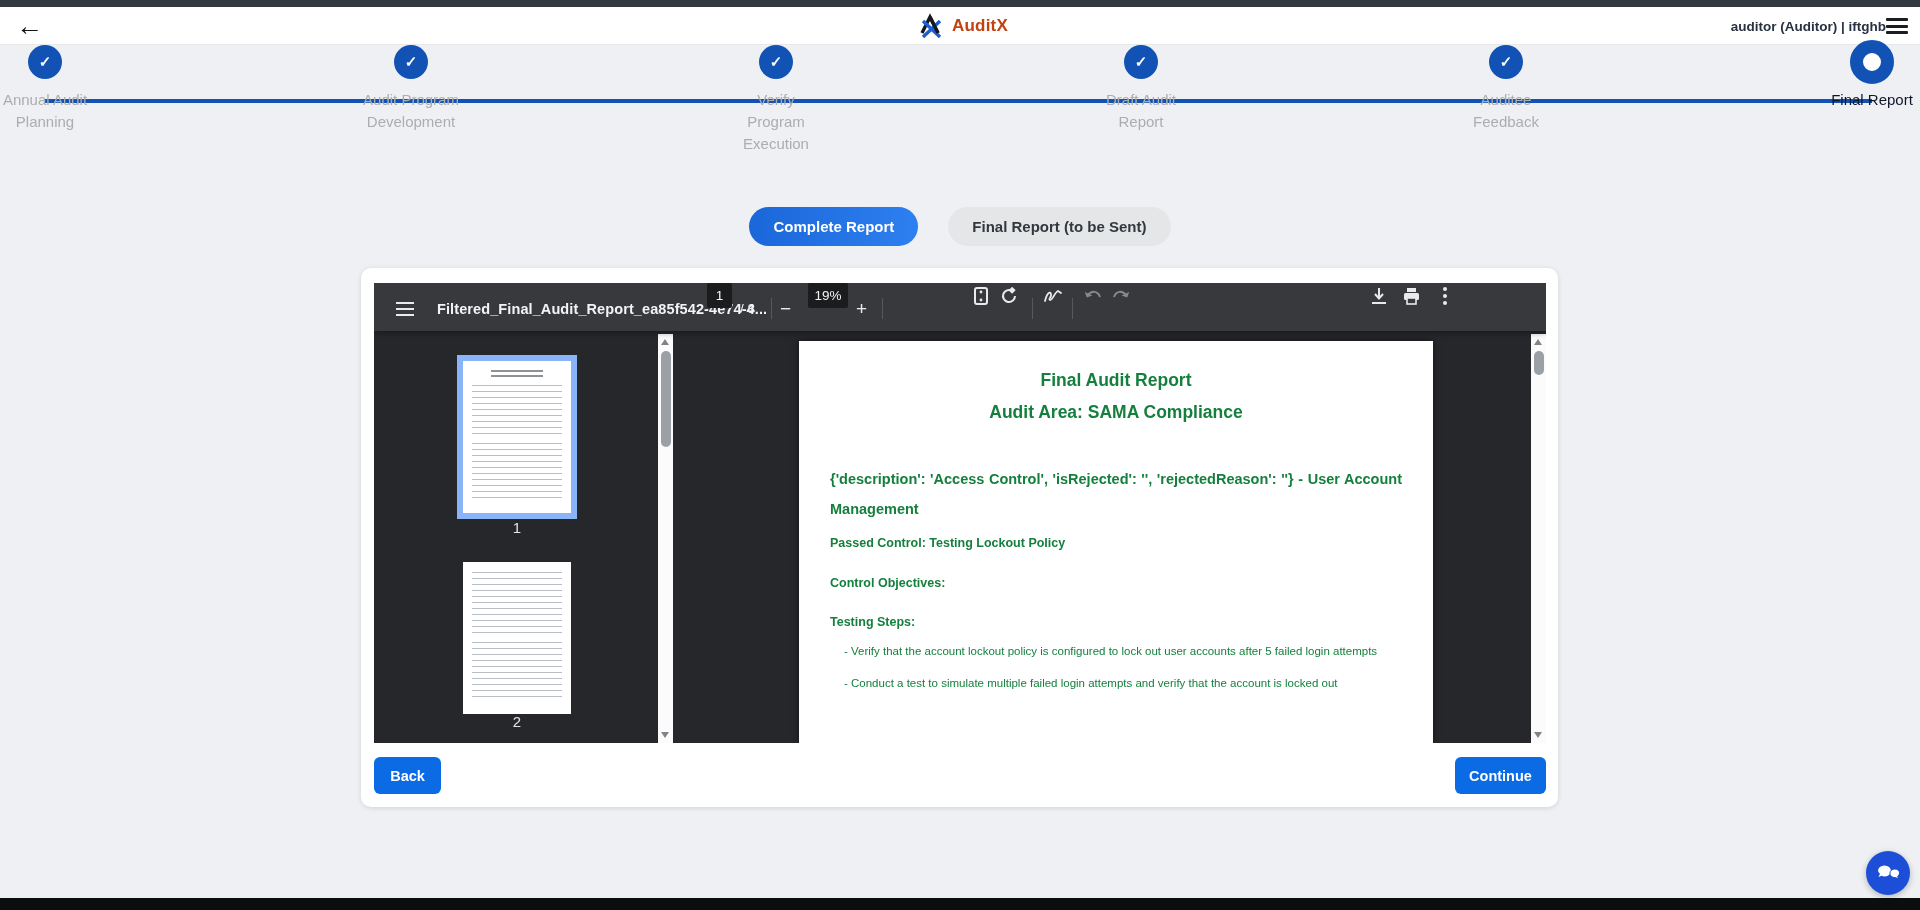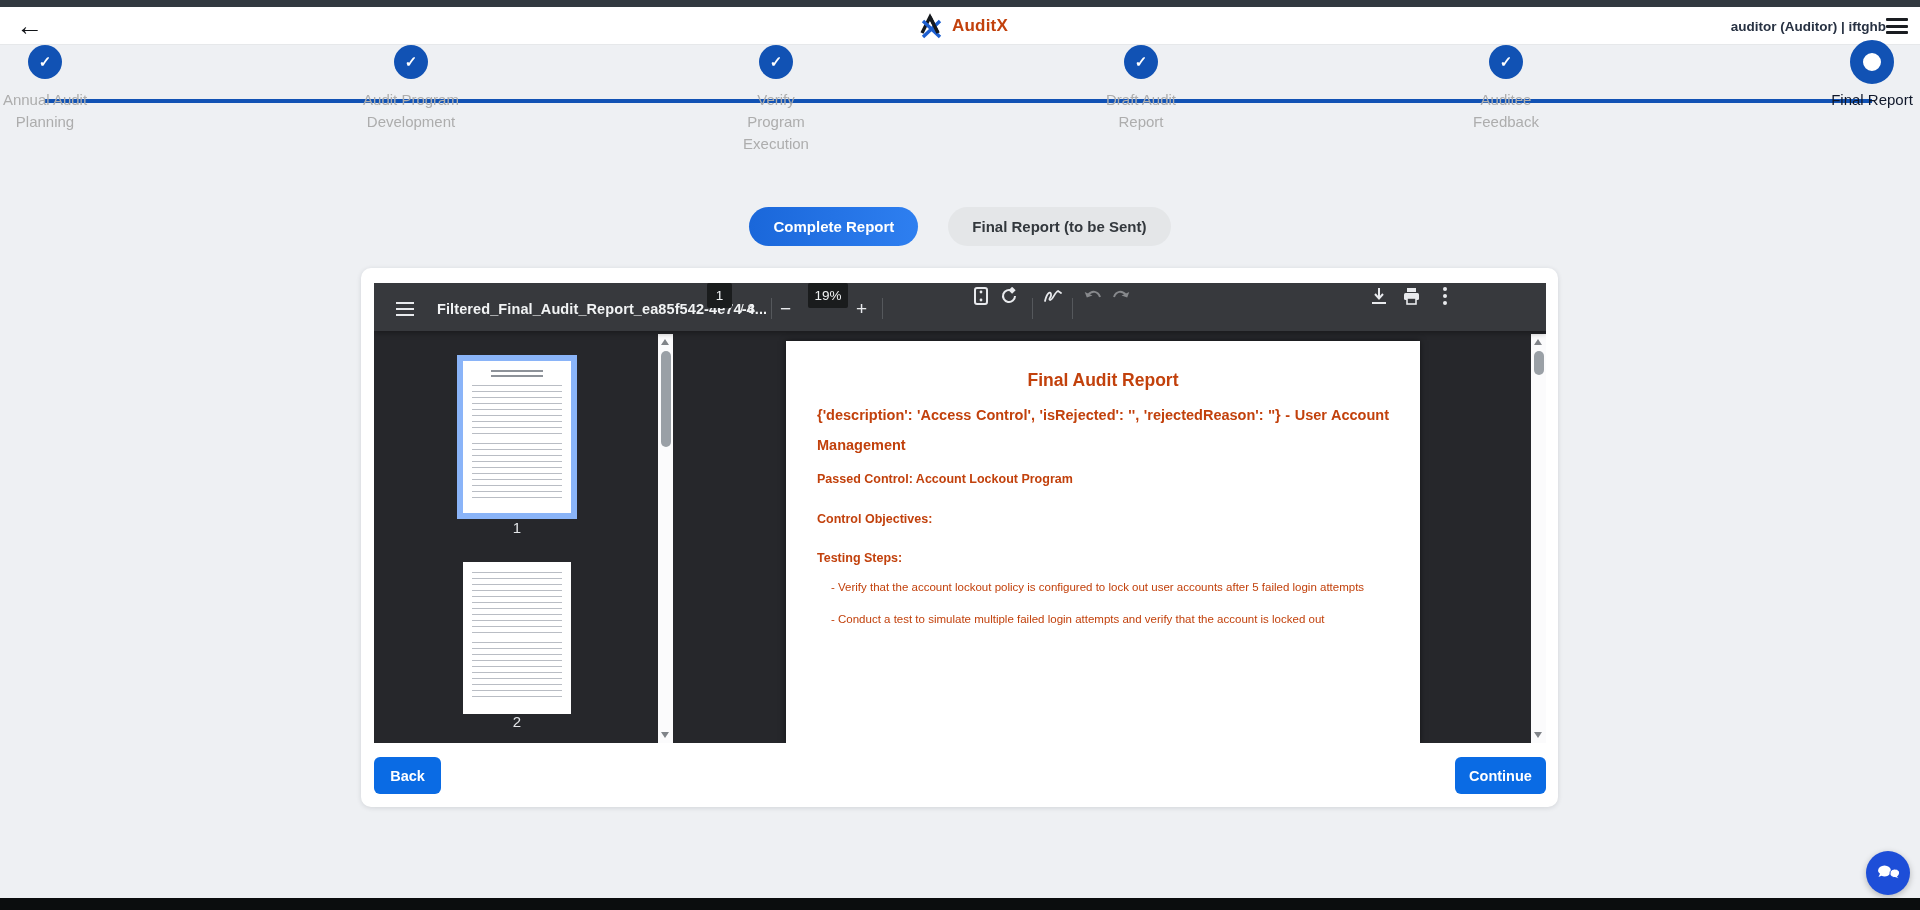--- a/index.html
+++ b/index.html
@@ -59,21 +59,21 @@
   .thumb-num { position:absolute; width:120px; text-align:center; color:#e3e5e8; font-size:15px; }
 
   
   .sb { position:absolute; top:0; width:15px; height:409px; background:#fbfbfc; }
   .sb-thumb { position:absolute; left:2.5px; width:10px; background:#9aa0a6; border-radius:5px; cursor:pointer; }
   .sb-arrow { position:absolute; left:3px; width:0; height:0; border-left:4.5px solid transparent; border-right:4.5px solid transparent; cursor:pointer; }
   .sb-arrow.up { border-bottom:6px solid #808489; top:5px; }
   .sb-arrow.down { border-top:6px solid #808489; bottom:5px; }
 
   
-  .pdf-page { position:absolute; left:412px; top:7px; width:634px; height:402px; background:#ffffff; box-shadow:0 0 6px rgba(0,0,0,.5); padding:27px 31px 0; overflow:hidden; color:#c2410c; }
+  .pdf-page { position:absolute; left:425px; top:7px; width:634px; height:402px; background:#ffffff; box-shadow:0 0 6px rgba(0,0,0,.5); padding:27px 31px 0; overflow:hidden; color:#15803d; }
   .doc-title { font-size:17.5px; font-weight:bold; text-align:center; line-height:24px; margin-bottom:8px; }
   .doc-subtitle { font-size:17.5px; font-weight:bold; text-align:center; line-height:24px; margin-bottom:40px; }
   .doc-heading { font-size:14.5px; font-weight:bold; line-height:30px; text-align:justify; margin-bottom:12px; }
   .doc-passed { font-size:12.5px; font-weight:bold; margin-bottom:26px; }
   .doc-sec-head { font-size:12.5px; font-weight:bold; margin-bottom:15px; }
   .doc-item { font-size:11.5px; line-height:15px; margin:0 0 17px 14px; }
   .doc-gap { height:10px; }
 
   
   .btn { position:absolute; height:37px; border:none; border-radius:6px; background:#0a6be4; color:#fff; font-size:14.5px; font-weight:bold; font-family:"Liberation Sans",sans-serif; cursor:pointer; }
@@ -259,22 +259,23 @@
       <div class="thumb-num" style="left:83px; top:379px;">2</div>
 
       <div class="sb" style="left:284px;">
         <div class="sb-arrow up"></div>
         <div class="sb-thumb" style="top:17px; height:96px;"></div>
         <div class="sb-arrow down"></div>
       </div>
 
       <div class="pdf-page">
         <div class="doc-title">Final Audit Report</div>
+        <div class="doc-subtitle">Audit Area: SAMA Compliance</div>
         <div class="doc-heading">{'description': 'Access Control', 'isRejected': '', 'rejectedReason': ''} - User Account Management</div>
-        <div class="doc-passed">Passed Control: Account Lockout Program</div>
+        <div class="doc-passed">Passed Control: Testing Lockout Policy</div>
         <div class="doc-sec-head">Control Objectives:</div>
         <div class="doc-gap"></div>
         <div class="doc-sec-head">Testing Steps:</div>
         <div class="doc-item">- Verify that the account lockout policy is configured to lock out user accounts after 5 failed login attempts</div>
         <div class="doc-item">- Conduct a test to simulate multiple failed login attempts and verify that the account is locked out</div>
       </div>
 
       <div class="sb" style="left:1157px;">
         <div class="sb-arrow up"></div>
         <div class="sb-thumb" style="top:17px; height:24px;"></div>

